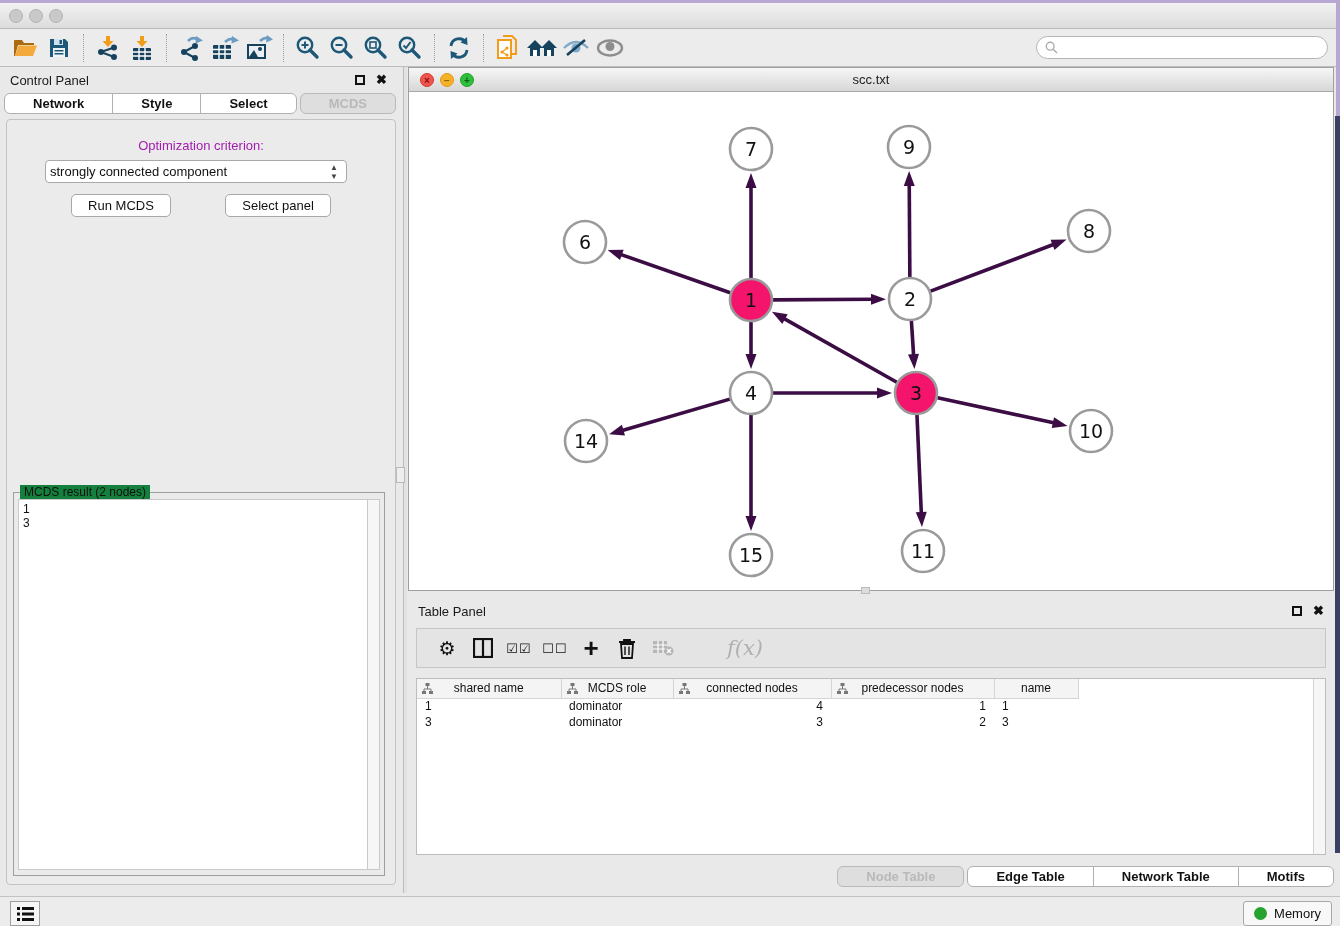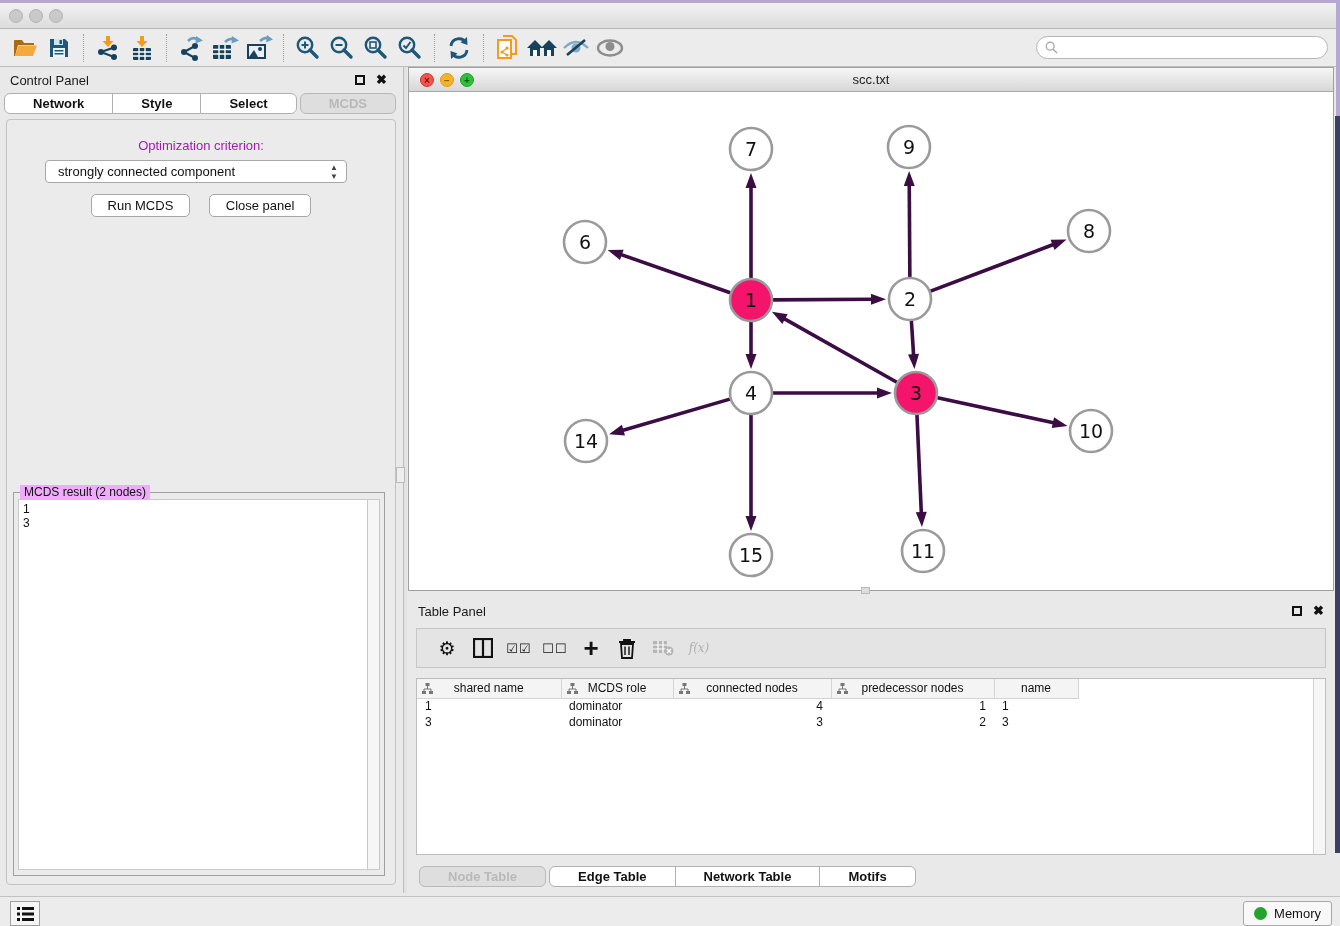--- a/index.html
+++ b/index.html
@@ -38,28 +38,28 @@
   .tab.rl { border-top-left-radius:6px; border-bottom-left-radius:6px; margin-left:0; }
   .tab.rr { border-top-right-radius:6px; border-bottom-right-radius:6px; }
   .tab.active { background:#dedede; color:#b9b9b9; border-color:#b9b9b9; border-radius:6px; margin:0 3px; }
 
   
   #control-panel { position:absolute; left:0; top:64px; width:403px; height:826px; background:#e9e9e9; }
   #cp-body { position:absolute; left:6px; top:52px; right:7px; bottom:8px;
     background:#ebebeb; border:1px solid #c3c3c3; border-radius:4px; }
   .opt-label { text-align:center; font-size:13px; color:#a21caf; margin-top:18px; }
   .cp-select { position:absolute; left:38px; right:48px; top:40px; height:23px; background:#fff;
-    border:1px solid #a8a8a8; border-radius:4px; font-size:13px; line-height:21px; padding-left:12px; color:#111; }
+    border:1px solid #a8a8a8; border-radius:4px; font-size:13px; line-height:21px; padding-left:4px; color:#111; }
   .cp-select .stepper { position:absolute; right:8px; top:2px; font-size:8px; line-height:9px; color:#444; text-align:center; }
   .cp-btnrow { position:absolute; top:74px; left:0; right:0; text-align:center; }
   .pushbtn { display:inline-block; background:#fff; border:1px solid #a8a8a8; border-radius:5px;
-    font-size:13px; color:#111; padding:3px 16px; margin:0 7px; cursor:default; }
+    font-size:13px; color:#111; padding:3px 16px; margin:0 25px; cursor:default; }
   .result-box { position:absolute; left:6px; right:10px; top:372px; bottom:8px;
     border:1px solid #9f9f9f; background:#ebebeb; }
-  .result-legend { position:absolute; left:6px; top:-8px; background:#f0abfc; padding:0 4px; font-size:12px; color:#111; }
+  .result-legend { position:absolute; left:6px; top:-8px; background:#15803d; padding:0 4px; font-size:12px; color:#111; }
   .result-text { position:absolute; left:4px; right:16px; top:6px; bottom:5px; background:#fff;
     border:1px solid #c9c9c9; font-size:12px; padding:2px 4px; white-space:pre; color:#111; }
   .result-scroll { position:absolute; right:4px; top:6px; bottom:5px; width:12px; background:#f6f6f6;
     border:1px solid #c9c9c9; border-left:none; }
 
   
   .vsplit { position:absolute; left:403px; top:64px; width:4px; height:826px; background:#e2e2e2; border-left:1px solid #bdbdbd; }
   .vgrip { position:absolute; left:396px; top:464px; width:9px; height:16px; background:#eee; border:1px solid #bbb; }
   .hgrip { position:absolute; left:861px; top:584px; width:9px; height:7px; background:#ddd; border:1px solid #bbb; }
 
@@ -74,31 +74,31 @@
   #net-canvas { position:absolute; left:0; top:24px; right:0; bottom:0; background:#fff; }
   #net-canvas svg { display:block; }
 
   
   #table-panel { position:absolute; left:408px; top:595px; width:926px; height:295px; background:#e9e9e9; }
   #tp-toolbar { position:absolute; left:8px; right:8px; top:30px; height:40px;
     background:#e4e4e4; border:1px solid #c6c6c6; display:flex; align-items:center; padding-left:12px; }
   .tpbtn { width:36px; height:32px; display:flex; align-items:center; justify-content:center; font-size:19px; color:#111; }
   .tpbtn.small { font-size:13px; letter-spacing:1px; }
   .tpbtn.disabled { color:#b5b5b5; }
-  .fx { font-family:"DejaVu Serif", serif; font-style:italic; font-size:12px; color:#b0b0b0; }
+  .fx { font-family:"DejaVu Serif", serif; font-style:italic; font-size:21px; color:#b0b0b0;margin-left:46px; }
   #tp-tablewrap { position:absolute; left:8px; right:8px; top:80px; bottom:38px; background:#fff; border:1px solid #bdbdbd; }
   #tp-scroll { position:absolute; right:0; top:0; bottom:0; width:12px; background:#f6f6f6; border-left:1px solid #d2d2d2; }
   table.datatable { border-collapse:collapse; width:calc(100% - 12px); table-layout:fixed; }
   table.datatable th { position:relative; height:19px; background:#f4f4f4; border:1px solid #d4d4d4; border-top:none;
     font-size:12px; font-weight:normal; color:#111; text-align:center; }
   table.datatable th:first-child{ border-left:none; }
   table.datatable th .hicon { position:absolute; left:5px; top:4px; }
   table.datatable td { height:16px; font-size:12px; color:#111; padding:0 8px; border:none; }
   td.al { text-align:left; } td.ar { text-align:right; }
-  #tp-tabsrow { position:absolute; left:8px; right:0; bottom:6px; text-align:left; }
+  #tp-tabsrow { position:absolute; left:8px; right:0; bottom:6px; text-align:right; }
 
   
   #status-bar { position:absolute; left:0; top:893px; width:100%; height:33px; background:#ececec; border-top:1px solid #c2c2c2; }
   #list-btn { position:absolute; left:10px; top:4px; width:30px; height:25px; background:#f5f5f5;
     border:1px solid #9f9f9f; display:flex; align-items:center; justify-content:center; }
   #memory-btn { position:absolute; right:8px; top:4px; height:25px; background:#f8f8f8; border:1px solid #a8a8a8;
     border-radius:3px; font-size:13px; color:#111; display:flex; align-items:center; padding:0 10px; }
   #memory-btn .dot { width:13px; height:13px; border-radius:50%; background:#26a32f; margin-right:7px; }
 
   
@@ -276,21 +276,21 @@
     </div>
     <div class="tabsrow" id="cp-tabs"><span class="tab rl">Network</span><span class="tab">Style</span><span class="tab rr">Select</span><span class="tab active">MCDS</span></div>
     <div id="cp-body">
       <div class="opt-label">Optimization criterion:</div>
       <div class="cp-select">
         <span>strongly connected component</span>
         <span class="stepper">▲<br>▼</span>
       </div>
       <div class="cp-btnrow">
         <span class="pushbtn">Run MCDS</span>
-        <span class="pushbtn">Close panel</span>
+        <span class="pushbtn">Select panel</span>
       </div>
       <div class="result-box">
         <span class="result-legend">MCDS result (2 nodes)</span>
         <div class="result-text" id="result-text">1
 3</div>
         <div class="result-scroll"></div>
       </div>
     </div>
   </div>
 

